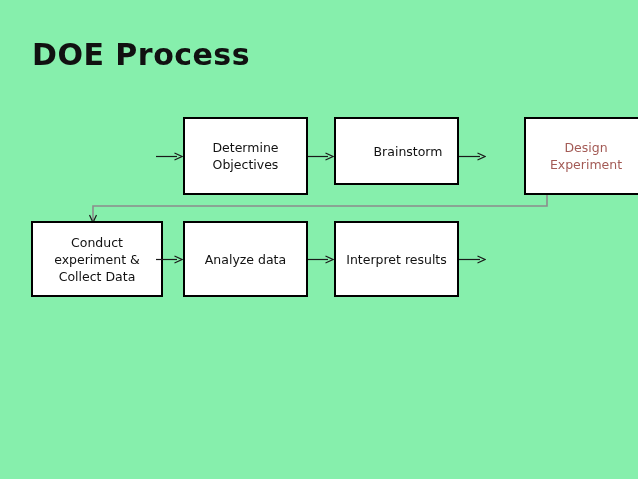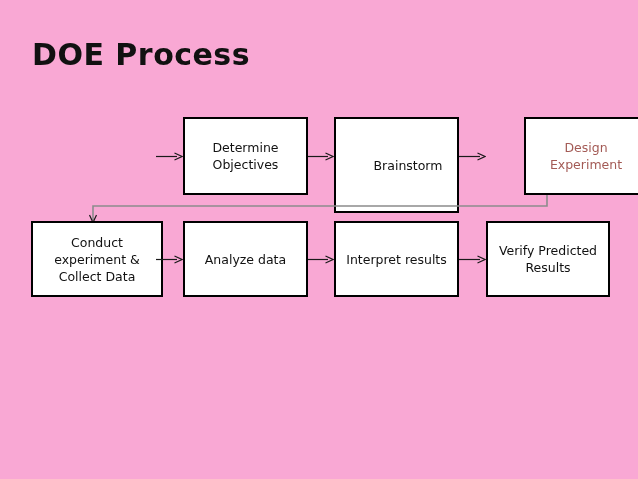--- a/index.html
+++ b/index.html
@@ -13,21 +13,21 @@
     position: relative;
     overflow: hidden;
     font-family: "DejaVu Sans", "Liberation Sans", sans-serif;
     color: #000000;
   }
   #slide {
     position: absolute;
     left: 0; top: 0;
     width: 638px;
     height: 479px;
-    background: #f9a8d4;
+    background: #86efac;
   }
   #title {
     position: absolute;
     left: 32px;
     top: 36px;
     font-size: 30px;
     font-weight: bold;
     letter-spacing: 0.5px;
     color: #111111;
     line-height: 38px;
@@ -91,21 +91,21 @@
     <span class="label">Determine<br>Objectives</span>
   </div>
 
   <div class="arrow-h" style="left:308px; top:152px; width:26px;">
     <svg width="26" height="9" viewBox="0 0 26 9">
       <line x1="0" y1="4.5" x2="20" y2="4.5" stroke="#1a1a1a" stroke-width="1.2"></line>
       <polyline points="17.5,1 25,4.5 17.5,8" fill="none" stroke="#1a1a1a" stroke-width="1.2"></polyline>
     </svg>
   </div>
 
-  <div class="flow-box" style="left:334px; top:117px; width:125px; height:96px;padding-left:28px;">
+  <div class="flow-box" style="left:334px; top:117px; width:125px; height:68px;padding-left:28px;">
     <span class="label">Brainstorm</span>
   </div>
 
   <div class="arrow-h" style="left:459px; top:152px; width:27px;">
     <svg width="27" height="9" viewBox="0 0 27 9">
       <line x1="0" y1="4.5" x2="21" y2="4.5" stroke="#1a1a1a" stroke-width="1.2"></line>
       <polyline points="18.5,1 26,4.5 18.5,8" fill="none" stroke="#1a1a1a" stroke-width="1.2"></polyline>
     </svg>
   </div>
 
@@ -146,17 +146,14 @@
     <span class="label">Interpret results</span>
   </div>
 
   <div class="arrow-h" style="left:459px; top:255px; width:27px;">
     <svg width="27" height="9" viewBox="0 0 27 9">
       <line x1="0" y1="4.5" x2="21" y2="4.5" stroke="#1a1a1a" stroke-width="1.2"></line>
       <polyline points="18.5,1 26,4.5 18.5,8" fill="none" stroke="#1a1a1a" stroke-width="1.2"></polyline>
     </svg>
   </div>
 
-  <div class="flow-box" style="left:486px; top:221px; width:124px; height:76px;">
-    <span class="label">Verify Predicted<br>Results</span>
-  </div>
 
 </div>
 
 </body></html>

